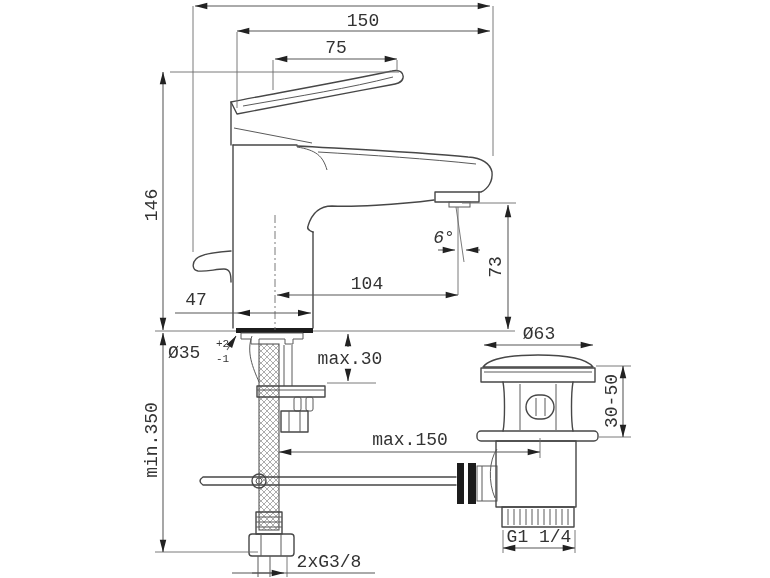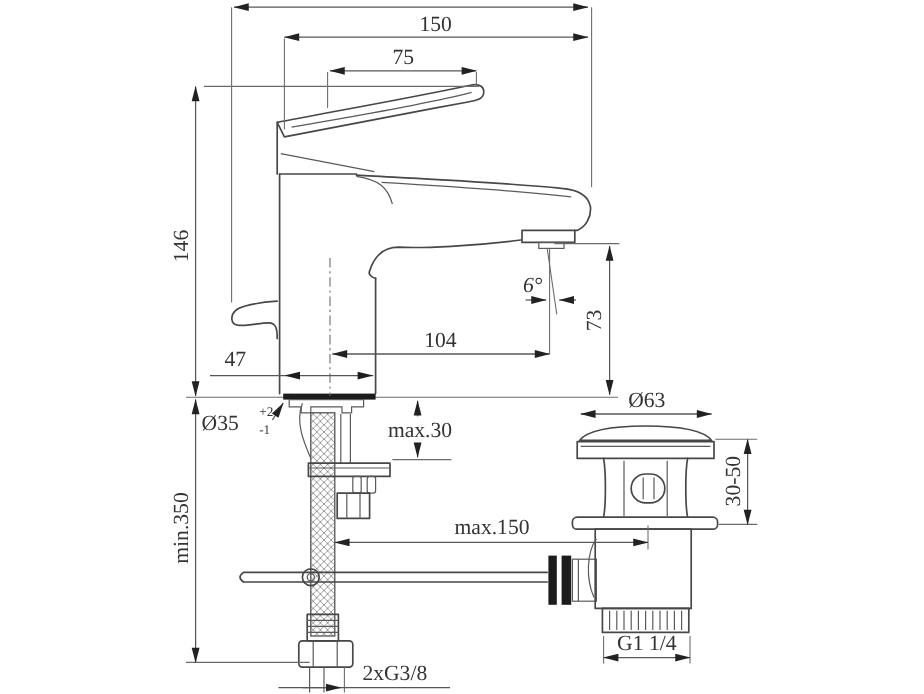--- a/index.html
+++ b/index.html
@@ -1,17 +1,17 @@
 <!DOCTYPE html>
 <html><head>
 <meta charset="utf-8">
 <style>
   html,body{margin:0;padding:0;background:#fff;}
   .stage{position:relative;width:770px;height:578px;background:#ffffff;overflow:hidden;
-         font-family:Liberation Serif, serif;}
+         font-family:Liberation Mono, monospace;}
   svg{display:block}
   .geo{fill:none;stroke:#474747;stroke-width:1.4;stroke-linecap:round;stroke-linejoin:round}
   .geo2{fill:none;stroke:#5a5a5a;stroke-width:1}
   .dim{fill:none;stroke:#575757;stroke-width:1.05}
   .ext{fill:none;stroke:#6b6b6b;stroke-width:0.9}
   .dimtext{font-size:18px;fill:#333;}
   .toltext{font-size:11px;fill:#333;}
   .blk{fill:#1c1c1c;stroke:none}
 </style>
 </head>

